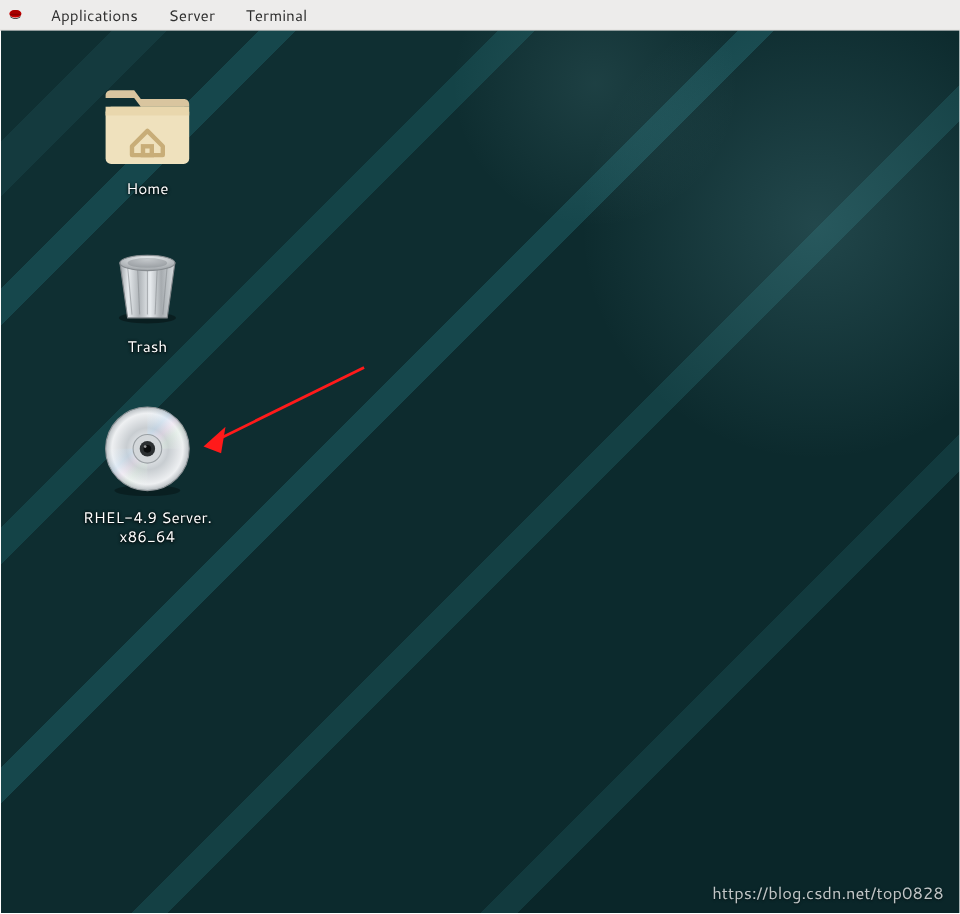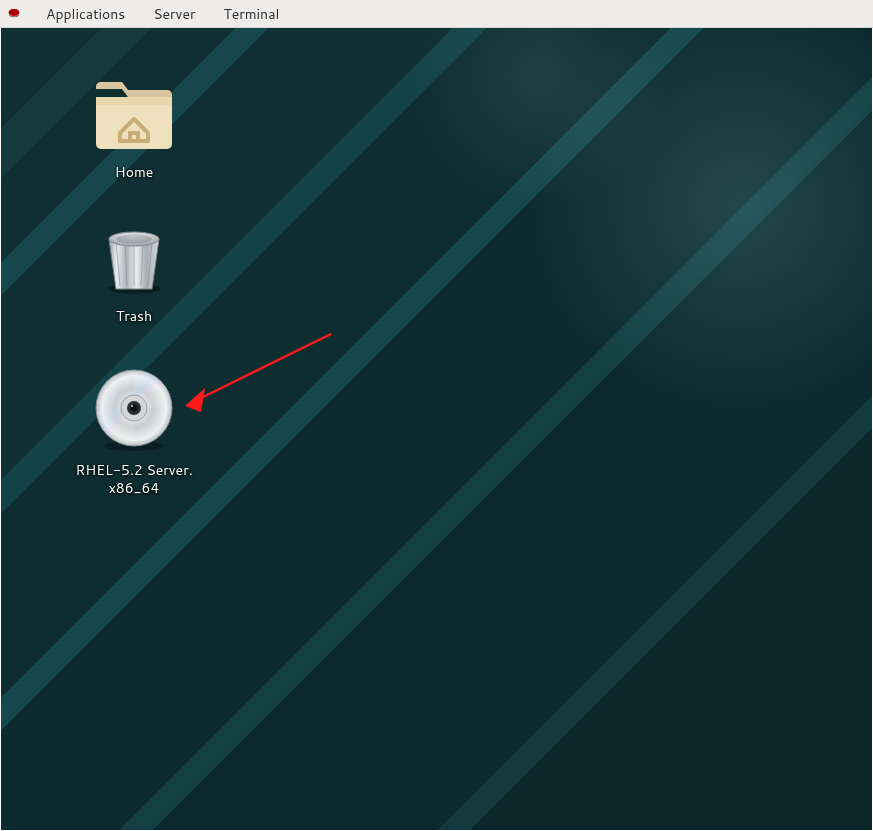--- a/index.html
+++ b/index.html
@@ -195,29 +195,30 @@
           <ellipse cx="43" cy="78" rx="30" ry="5" fill="rgba(0,0,0,0.3)"></ellipse>
           <circle cx="43" cy="40" r="38" fill="url(#disc)" stroke="#8e9498" stroke-width="1"></circle>
           <path d="M43 2 A38 38 0 0 1 81 40 L43 40 Z" fill="url(#sheen)" opacity="0.6"></path>
           <path d="M43 78 A38 38 0 0 1 5 40 L43 40 Z" fill="url(#sheen)" opacity="0.5"></path>
           <circle cx="43" cy="40" r="13" fill="#d3d7da" stroke="#9aa0a4" stroke-width="1"></circle>
           <circle cx="43" cy="40" r="7" fill="#2b2f31"></circle>
           <circle cx="43" cy="40" r="3.5" fill="#0b0d0e"></circle>
           <circle cx="41" cy="38" r="1.2" fill="rgba(255,255,255,0.6)"></circle>
         </svg>
       </div>
-      <span class="label">RHEL-5.2 Server.
+      <span class="label">RHEL-4.9 Server.
 x86_64</span>
     </div>
 
     <svg class="arrow-note" style="left:178px; top:300px;" width="160" height="90" viewBox="0 0 160 90">
       <defs>
         <marker id="ahead" markerWidth="14" markerHeight="12" refX="2" refY="6" orient="auto">
           <path d="M0 0 L14 6 L0 12 Z" fill="#ff1a1a"></path>
         </marker>
       </defs>
       <line x1="152" y1="6" x2="14" y2="74" stroke="#ff1a1a" stroke-width="2.5"></line>
       <path d="M6 78 L26 60 L22 84 Z" fill="#ff1a1a"></path>
     </svg>
 
+    <div class="watermark">https://blog.csdn.net/top0828</div>
   </div>
 
 </div>
 
 </body></html>

